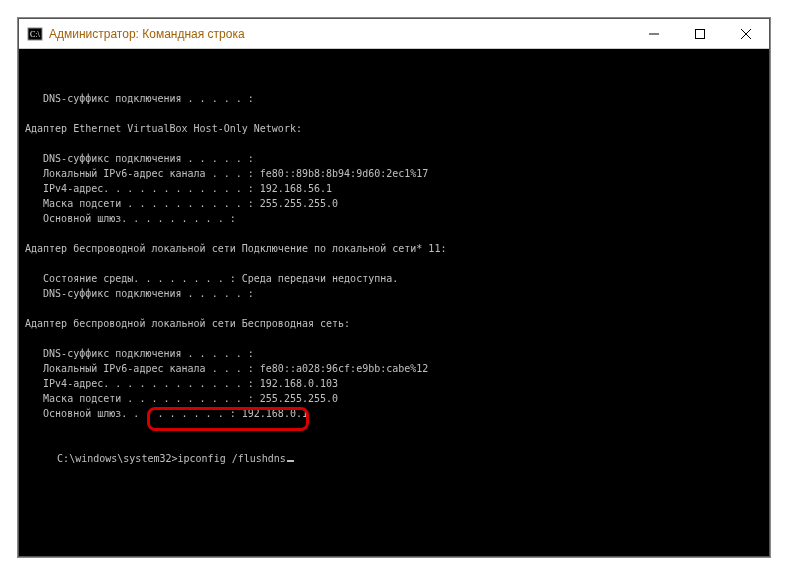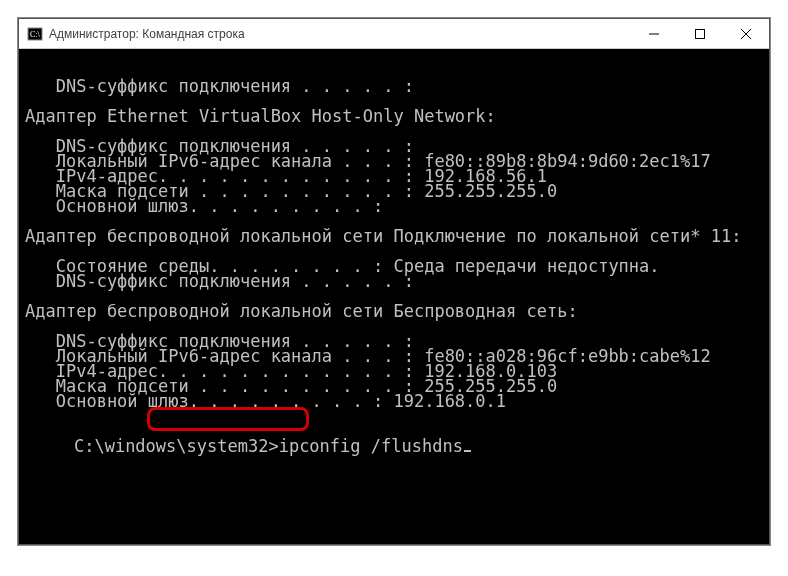--- a/index.html
+++ b/index.html
@@ -29,42 +29,42 @@
     height: 16px;
     margin: 0 6px 0 8px;
     display: inline-flex;
     align-items: center;
     justify-content: center;
   }
   .titlebar-icon svg { width: 16px; height: 16px; }
   .titlebar-text {
     font-family: 'Segoe UI', Tahoma, sans-serif;
     font-size: 12px;
-    color: #404040;
+    color: #a16207;
     flex: 1;
   }
   .win-controls { display: flex; height: 100%; }
   .win-btn {
     width: 46px;
     height: 30px;
     display: flex;
     align-items: center;
     justify-content: center;
     font-family: 'Segoe UI', sans-serif;
     font-size: 10px;
     color: #000;
     cursor: pointer;
   }
   .win-btn svg { stroke: #000; fill: none; }
   .terminal {
     background: #000;
     color: #c0c0c0;
-    font-size: 17px;
+    font-size: 10px;
     line-height: 15px;
-    padding: 0 6px 60px 6px;
+    padding: 12px 6px 60px 6px;
     white-space: pre;
     font-family: Consolas, 'Lucida Console', monospace;
     min-height: 480px;
     position: relative;
     border-radius: 14px;
   }
   .line { white-space: pre; }
   .prompt-line { position: relative; display: inline-block; margin-left: 8px; }
   .highlight {
     position: absolute;

